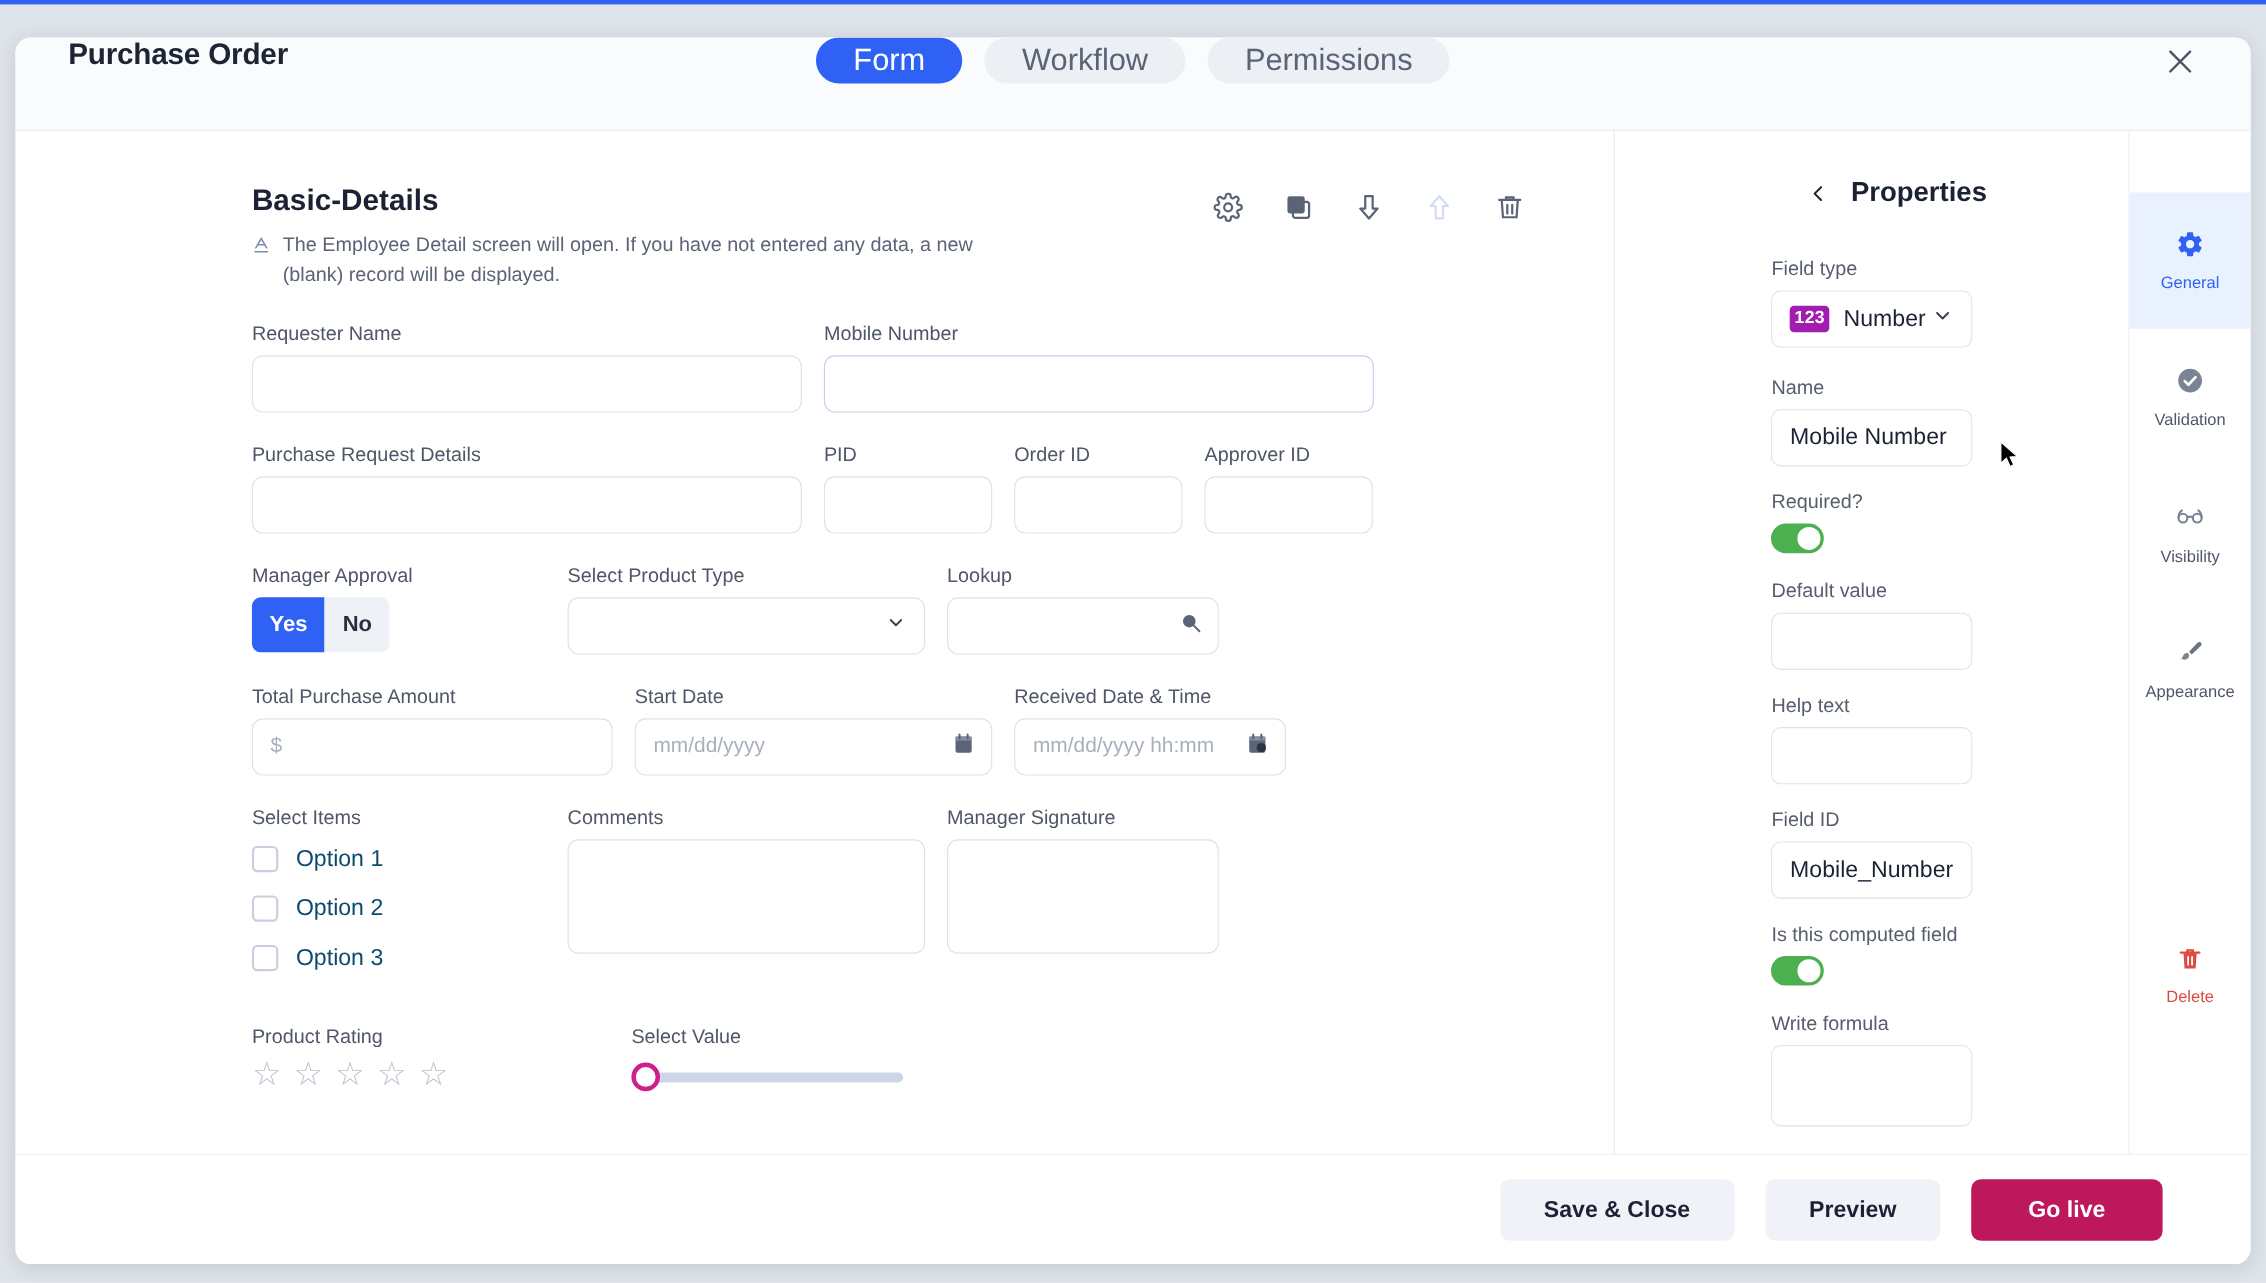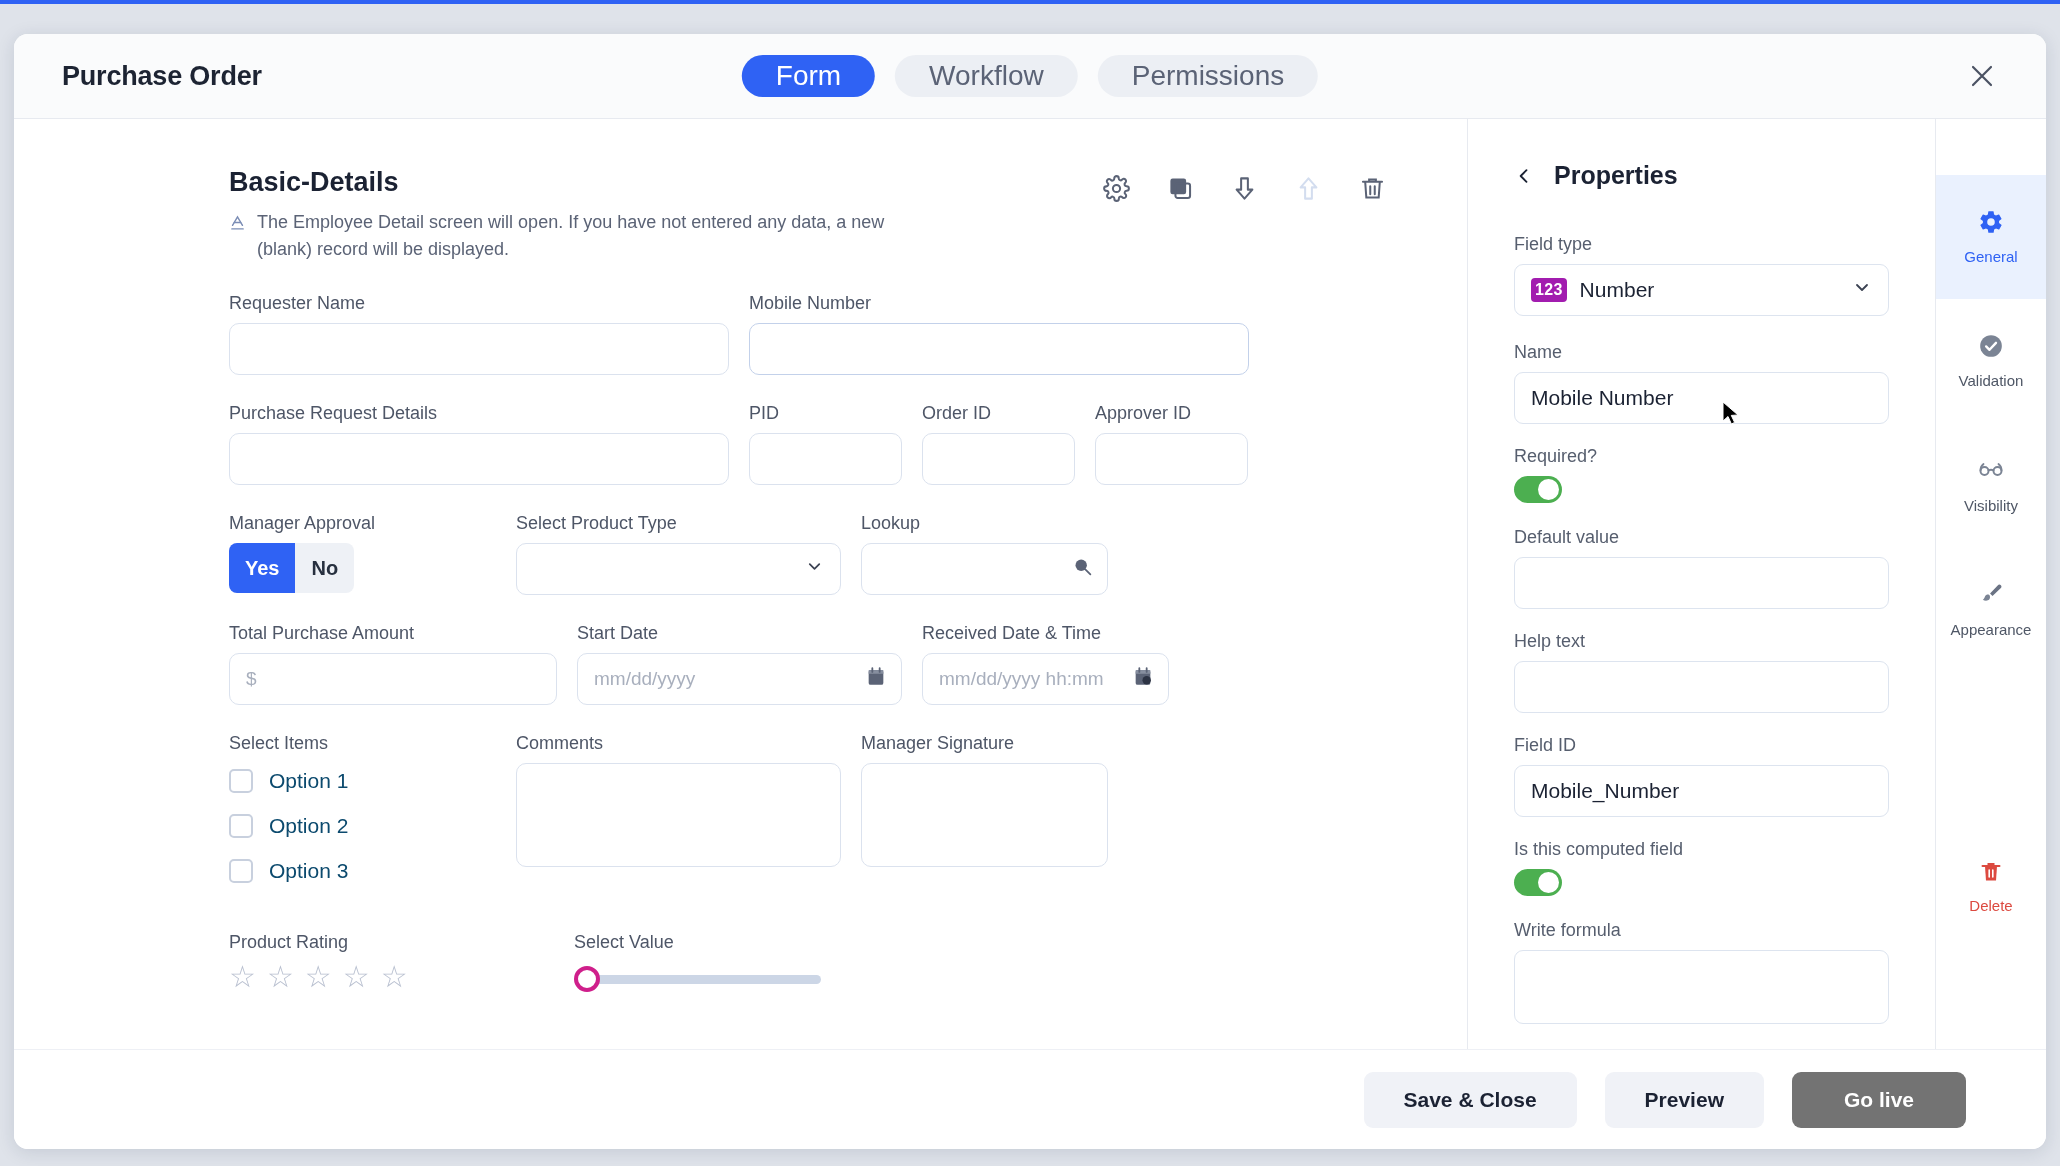--- a/index.html
+++ b/index.html
@@ -23,21 +23,21 @@
     border-radius: 14px;
     box-shadow: 0 3px 18px rgba(25,40,70,.13);
     overflow: hidden;
     display: flex; flex-direction: column;
   }
   
   .modal-header {
     height: 85px;
     background: #fafbfc;
     border-bottom: 1px solid #e7eaf0;
-    display: flex; align-items: center;
+    display: flex; align-items: flex-start;
     padding: 0 42px 0 48px;
     flex: 0 0 85px;
     position: relative;
   }
   .modal-title {
     font-size: 27px; font-weight: bold; color: #1d2433;
     letter-spacing: -.2px;
   }
   .tabs {
     position: absolute;
@@ -134,20 +134,21 @@
     border: 4px solid #cf1f8b; background: #fff;
     margin-right: -6px; z-index: 2;
   }
 
   
   .props {
     width: 468px; flex: 0 0 468px;
     display: flex; flex-direction: column;
     background: #fff;
     border-right: 1px solid #e7eaf0;
+    align-items: center;
   }
   .props-head {
     display: flex; align-items: center; gap: 20px;
     padding: 42px 0 0 46px;
     margin-bottom: 44px;
   }
   .props-title { font-size: 25px; font-weight: bold; color: #1b2233; }
   .back-ico { cursor: pointer; display: flex; }
   .props-body { padding: 0 46px 0 46px; overflow: hidden; }
   .p-lbl { font-size: 18px; color: #565e6e; margin-bottom: 9px; display: block; }
@@ -206,21 +207,21 @@
     display: flex; align-items: center; justify-content: flex-end;
     padding-right: 80px; gap: 28px;
   }
   .btn {
     height: 56px; border-radius: 9px;
     display: flex; align-items: center; justify-content: center;
     padding: 0 40px; font-size: 21px; font-weight: bold;
     cursor: pointer; white-space: nowrap;
   }
   .btn-ghost { background: #f0f2f7; color: #1b2233; }
-  .btn-primary { background: #737373; color: #fff; padding: 0 52px; }
+  .btn-primary { background: #be185d; color: #fff; padding: 0 52px; }
   .scroll-fade {
     position: absolute; left: 0; right: 0; bottom: 0; height: 14px;
     background: linear-gradient(rgba(255,255,255,0), #fff);
   }
 </style>
 </head>
 <body>
 
 <div class="viewport">
   <div class="modal">

